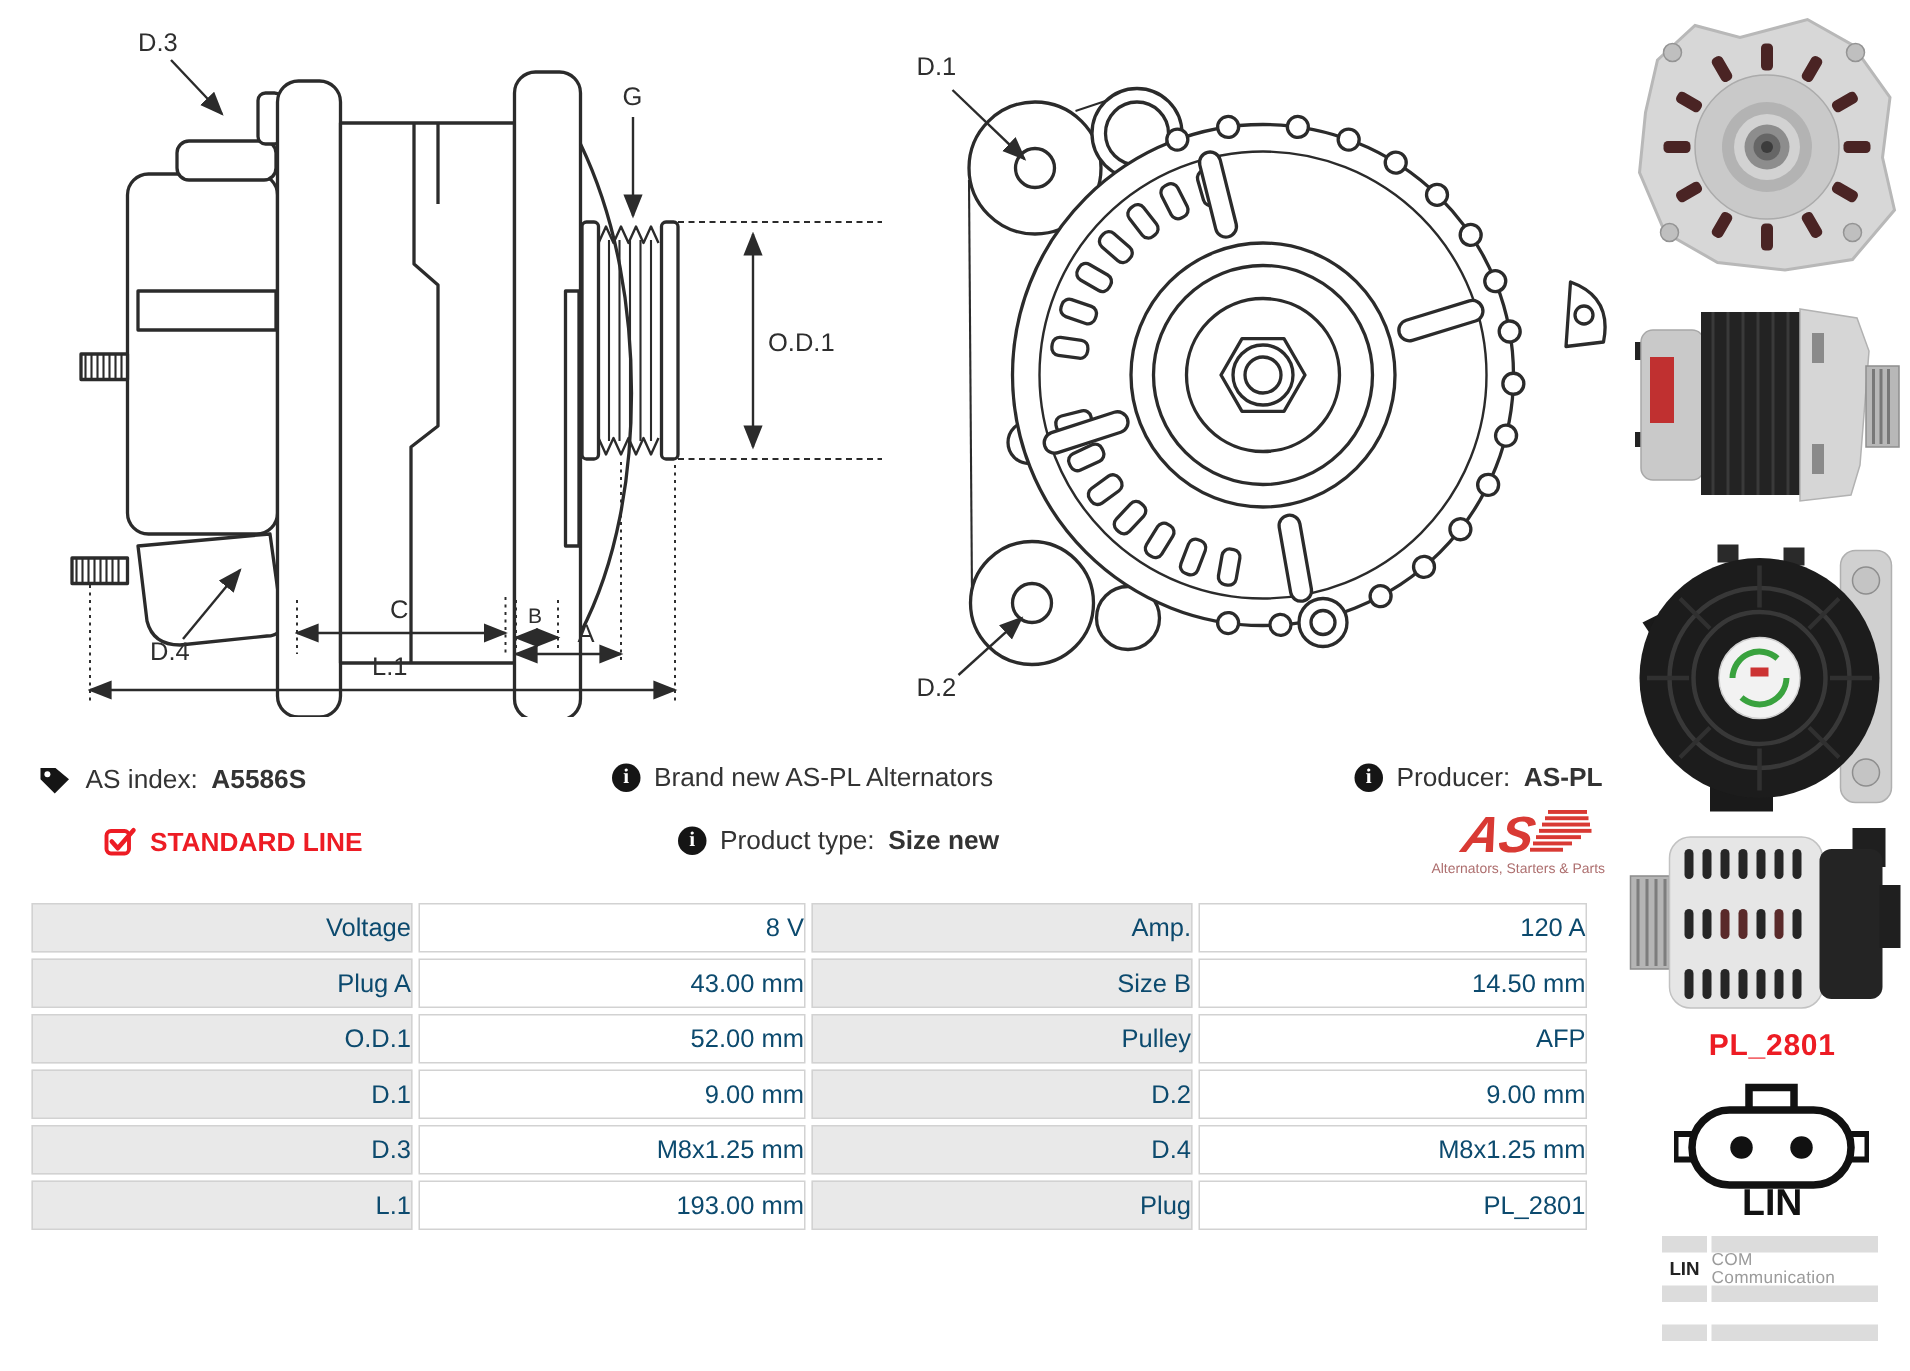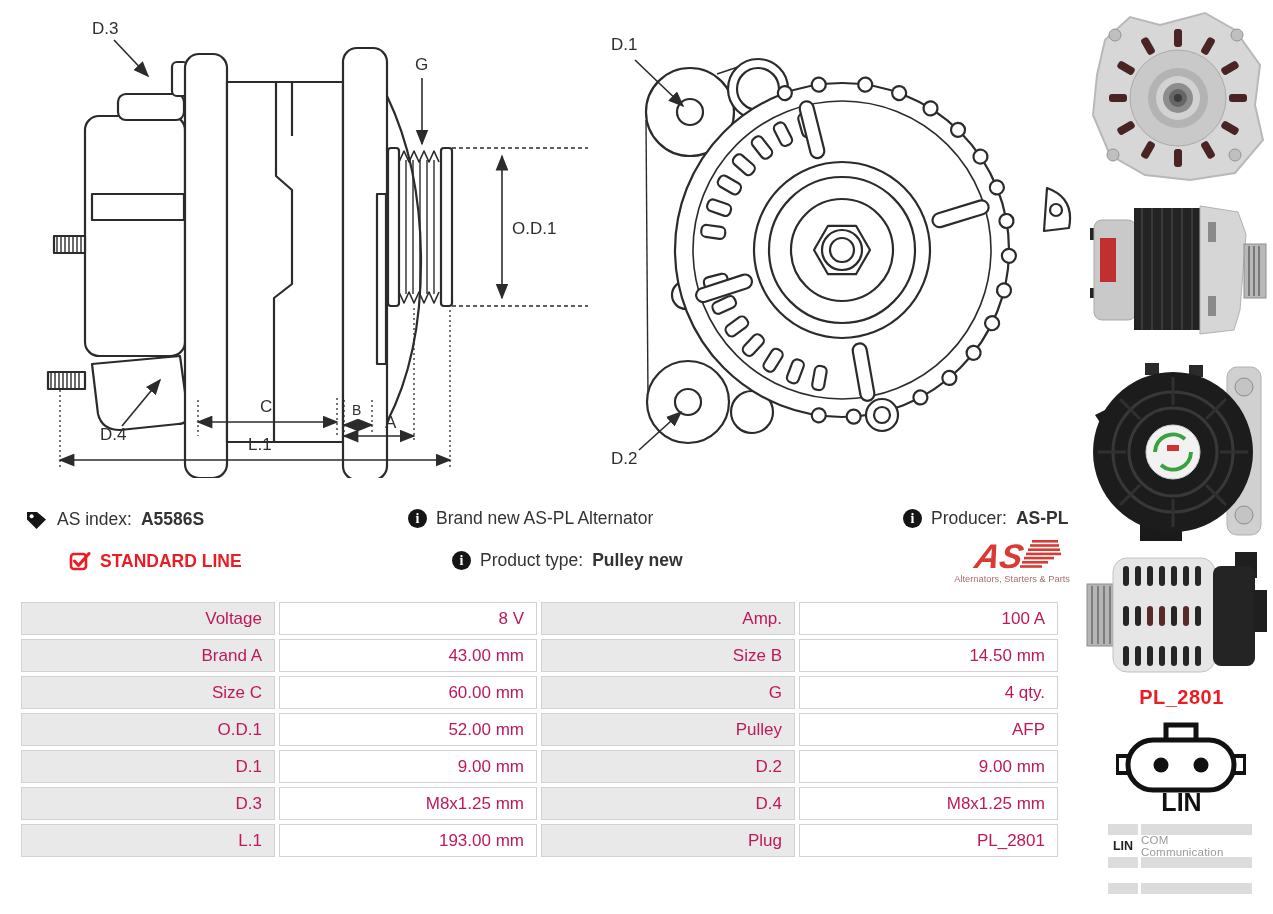--- a/index.html
+++ b/index.html
@@ -20,22 +20,22 @@
   .inforow{position:absolute;height:28px;font-size:17.5px;color:#333;}
   .infoitem{position:absolute;display:flex;align-items:center;gap:9px;white-space:nowrap;}
   .info-ic{width:19px;height:19px;border-radius:50%;background:#151515;color:#fff;
            font:bold 14px "Liberation Serif",serif;display:inline-flex;align-items:center;
            justify-content:center;flex:0 0 auto;}
   .bold{font-weight:bold;}
   .redtxt{color:#ed1c24;font-weight:bold;}
   
   table.specs{position:absolute;left:17px;top:598px;border-collapse:separate;border-spacing:4px;
               table-layout:fixed;width:1045px;font-size:17px;}
-  table.specs td{height:31px;padding:0 12px;border:1px solid #d2d2d2;text-align:right;
-                 white-space:nowrap;overflow:hidden;color:#be185d;}
+  table.specs td{height:31px;padding:0 0;border:1px solid #d2d2d2;text-align:right;
+                 white-space:nowrap;overflow:hidden;color:#0c4a6e;}
   td.lab{background:#e9e9e9;}
   td.val{background:#fff;color:#404040;}
   
   .plugname{position:absolute;left:1090px;top:686px;width:183px;text-align:center;
             font-size:20px;font-weight:bold;color:#ed1c24;letter-spacing:.5px;}
   .pinname{position:absolute;left:1090px;top:788px;width:183px;text-align:center;
            font-size:25px;font-weight:bold;color:#111;}
   .legend{position:absolute;left:1108px;top:824px;width:144px;}
   .lg-row{display:flex;gap:3px;margin-bottom:3px;}
   .lg-k{width:30px;}
@@ -485,21 +485,21 @@
         <svg width="23" height="23" viewBox="0 0 23 23">
           <path d="M2,4 L12,4 L21,11.5 L11.5,21 L2,11.5 Z" fill="#151515"></path>
           <circle cx="6.6" cy="8.2" r="2" fill="#fff"></circle>
         </svg>
       </span>
       <span>AS index:</span>
       <span class="bold">A5586S</span>
     </div>
     <div class="infoitem" style="left:408px;top:0;">
       <span class="info-ic">i</span>
-      <span>Brand new AS-PL Alternator</span>
+      <span>Brand new AS-PL Alternators</span>
     </div>
     <div class="infoitem" style="left:903px;top:0;">
       <span class="info-ic">i</span>
       <span>Producer:</span>
       <span class="bold">AS-PL</span>
     </div>
   </div>
 
   <div class="inforow" style="left:0;top:550px;width:1273px;margin-left:44px;">
     <div class="infoitem" style="left:25px;top:0;">
@@ -507,21 +507,21 @@
         <svg width="22" height="22" viewBox="0 0 22 22">
           <rect x="2" y="4" width="15" height="15" rx="3" fill="none" stroke="#ed1c24" stroke-width="2.6"></rect>
           <polyline points="5.5,11 9.5,15.5 20,3.5" fill="none" stroke="#ed1c24" stroke-width="3" stroke-linecap="round" stroke-linejoin="round"></polyline>
         </svg>
       </span>
       <span class="redtxt">STANDARD LINE</span>
     </div>
     <div class="infoitem" style="left:408px;top:0;">
       <span class="info-ic">i</span>
       <span>Product type:</span>
-      <span class="bold">Pulley new</span>
+      <span class="bold">Size new</span>
     </div>
   </div>
 
   <div class="aslogo">
     <svg width="130" height="50" viewBox="0 0 130 50">
       <g transform="skewX(-12)">
         <text x="40" y="32" style="font-size:34px;font-weight:bold;fill:#d93a34;font-style:italic;">AS</text>
       </g>
       <g fill="#d93a34">
         <rect x="92" y="4" width="26" height="2.6"></rect>
@@ -541,33 +541,27 @@
         <col style="width:254px">
         <col style="width:258px">
         <col style="width:254px">
         <col style="width:259px">
       </colgroup>
     <tbody>
       <tr>
         <td class="lab">Voltage</td>
         <td class="val">8 V</td>
         <td class="lab">Amp.</td>
-        <td class="val">100 A</td>
+        <td class="val">120 A</td>
       </tr>
       <tr>
-        <td class="lab">Brand A</td>
+        <td class="lab">Plug A</td>
         <td class="val">43.00 mm</td>
         <td class="lab">Size B</td>
         <td class="val">14.50 mm</td>
-      </tr>
-      <tr>
-        <td class="lab">Size C</td>
-        <td class="val">60.00 mm</td>
-        <td class="lab">G</td>
-        <td class="val">4 qty.</td>
       </tr>
       <tr>
         <td class="lab">O.D.1</td>
         <td class="val">52.00 mm</td>
         <td class="lab">Pulley</td>
         <td class="val">AFP</td>
       </tr>
       <tr>
         <td class="lab">D.1</td>
         <td class="val">9.00 mm</td>

